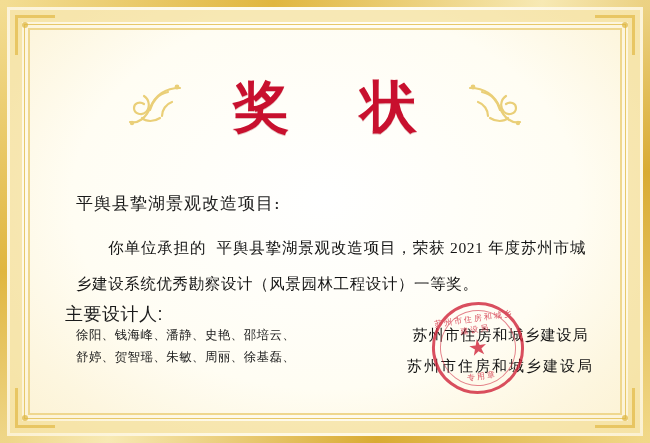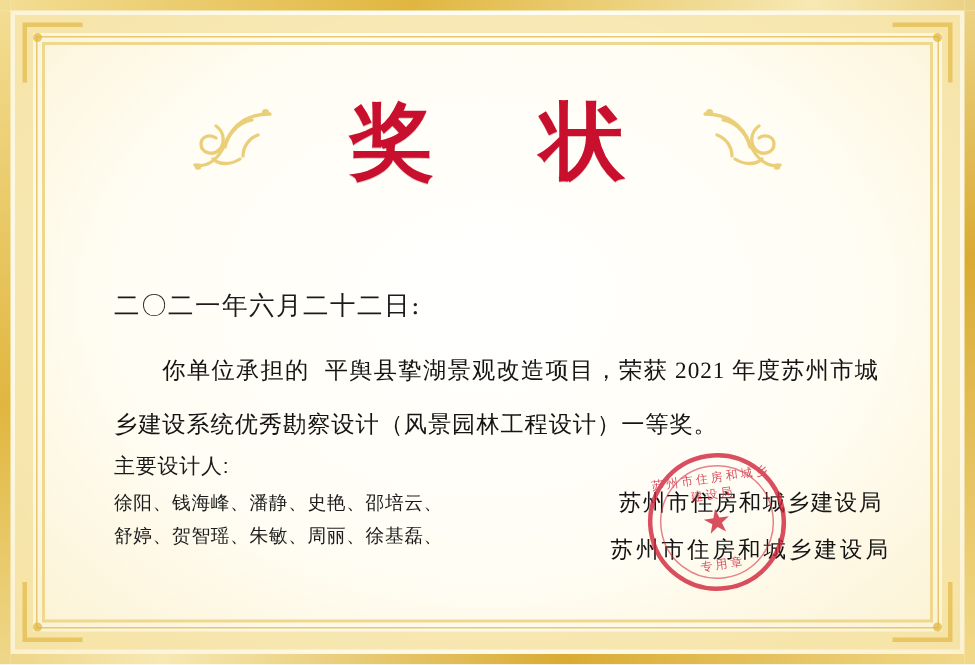--- a/index.html
+++ b/index.html
@@ -55,21 +55,21 @@
   .corner.br { right: 12px; bottom: 12px; transform: scale(-1,-1); }
 
   .content {
     position: absolute;
     left: 34px; top: 34px; right: 34px; bottom: 34px;
   }
 
   
   .title-row {
     position: absolute;
-    left: 0; right: 0; top: 32px;
+    left: 0; right: 0; top: 44px;
     display: flex;
     align-items: center;
     justify-content: center;
     gap: 21px;
   }
   .title-text {
     font-family: "DejaVu Serif", serif;
     font-size: 56px;
     letter-spacing: 26px;
     color: #c8102e;
@@ -103,23 +103,23 @@
     color: #141414;
     font-family: Liberation Serif, serif;
     text-align: justify;
     letter-spacing: 0.6px;
   }
   .para .indent { display: inline-block; width: 32px; }
   .para .gap { display: inline-block; width: 10px; }
 
   .designers-label {
     position: absolute;
-    left: 42px;
+    left: 31px;
     top: 268px;
-    font-size: 14px;
+    font-size: 18px;
     color: #1b1b1b;
     font-family: Liberation Sans, sans-serif;
     letter-spacing: 0.5px;
   }
   .designers {
     position: absolute;
     left: 42px;
     top: 290px;
     width: 330px;
     font-size: 12.5px;
@@ -243,21 +243,21 @@
           <path d="M44 14 C34 16 28 24 26 32"></path>
           <path d="M20 18 C26 22 26 30 22 34 C18 38 10 36 10 30 C10 25 16 23 20 26"></path>
           <path d="M36 40 C30 44 22 44 18 40"></path>
           <path d="M48 24 C42 26 38 32 38 38"></path>
         </g>
         <circle cx="53" cy="9" r="2.4" fill="#e9cd72"></circle>
         <circle cx="8" cy="45" r="2.2" fill="#e9cd72"></circle>
       </svg>
     </div>
 
-    <div class="addressee">二〇二一年六月二十二日:</div>
+    <div class="addressee">平舆县挚湖景观改造项目:</div>
 
     <div class="para">
       <span class="indent"></span><span>你单位承担的</span><span class="gap"></span><span>平舆县挚湖景观改造项目</span><span>，荣获 2021 年度苏州市城乡建设系统优秀勘察设计（风景园林工程设计）一等奖。</span>
     </div>
 
     <div class="designers-label">主要设计人:</div>
     <div class="designers">
       <div>徐阳、钱海峰、潘静、史艳、邵培云、</div>
       <div>舒婷、贺智瑶、朱敏、周丽、徐基磊、</div>
     </div>

